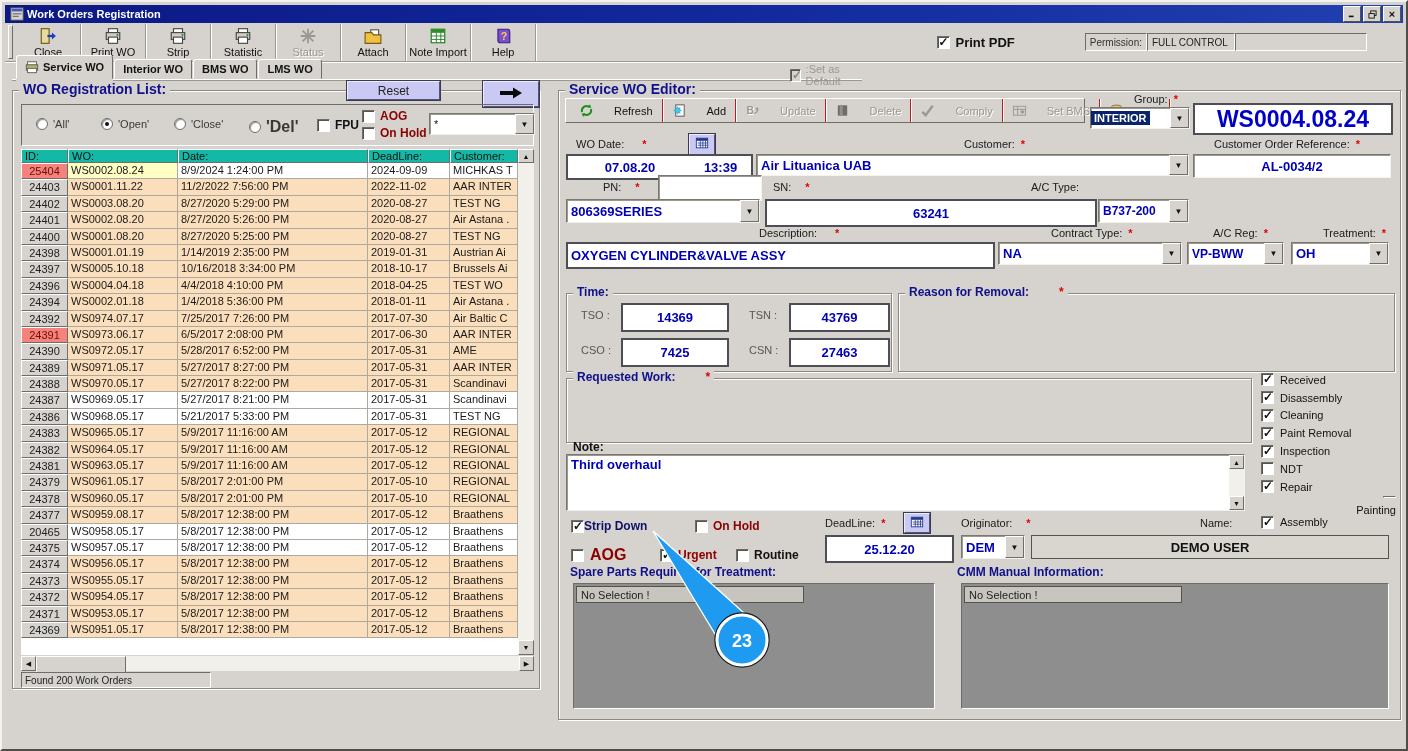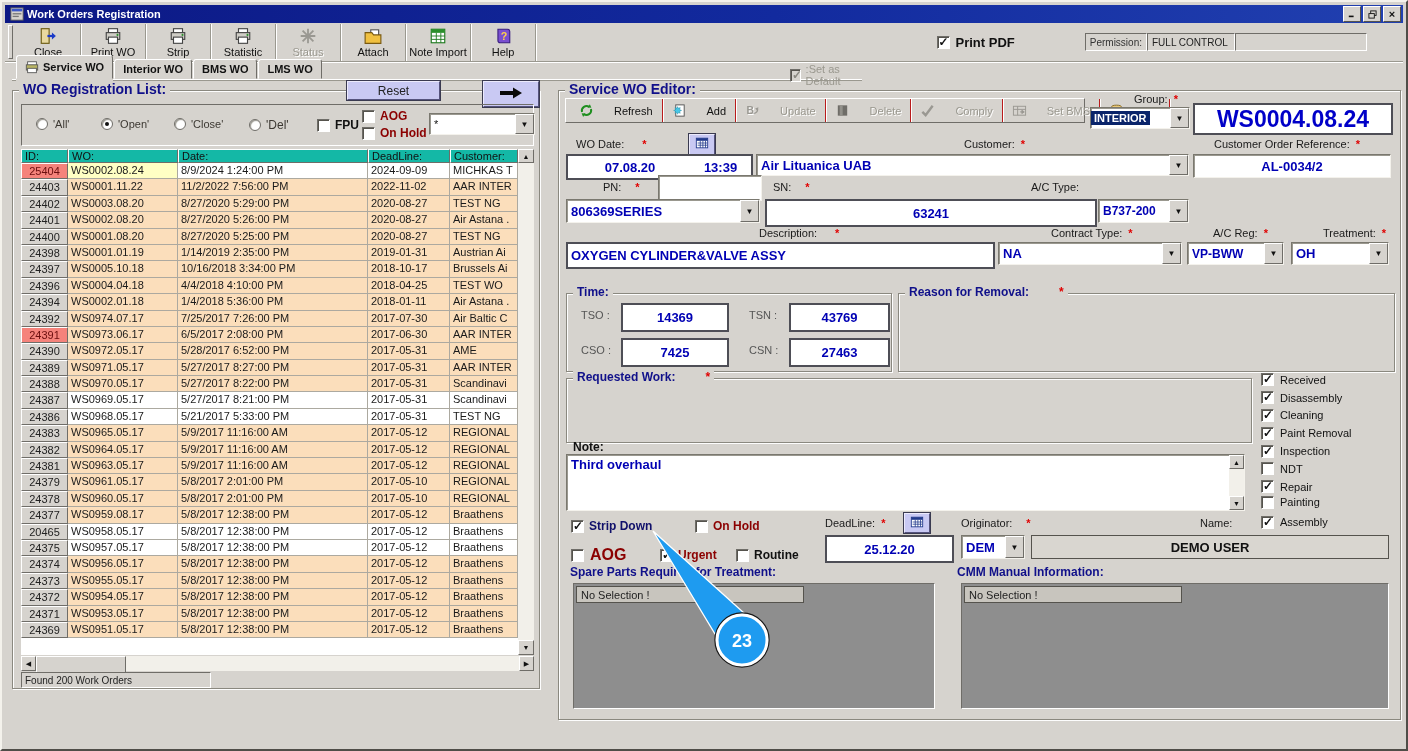--- a/index.html
+++ b/index.html
@@ -228,21 +228,21 @@
           <label class="abs" style="left: 79px; top: 13px; display: flex; gap: 5px; align-items: center;">
             <span class="radio sel"></span>
             <span style="font-size: 11px; color: rgb(60, 56, 50);">'Open'</span>
           </label>
           <label class="abs" style="left: 152px; top: 13px; display: flex; gap: 5px; align-items: center;">
             <span class="radio"></span>
             <span style="font-size: 11px; color: rgb(60, 56, 50);">'Close'</span>
           </label>
           <label class="abs" style="left: 227px; top: 13px; display: flex; gap: 5px; align-items: center;">
             <span class="radio"></span>
-            <span style="font-size: 12px; color: rgb(60, 56, 50);">'Del'</span>
+            <span style="font-size: 16px; color: rgb(60, 56, 50); font-weight: bold;">'Del'</span>
           </label>
         </div>
       <label class="abs" style="left:295px;top:13px;display:flex;gap:5px;align-items:center;">
         <span class="cb"></span>
         <span style="font-size:12px;font-weight:bold;color:#111;">FPU</span>
       </label>
       <label class="abs" style="left:340px;top:4px;display:flex;gap:5px;align-items:center;">
         <span class="cb"></span>
         <span class="darkred" style="font-size:12px;font-weight:bold;">AOG</span>
       </label>
@@ -708,40 +708,40 @@
           <span style="font-size: 11px; color: rgb(17, 17, 17);">Inspection</span>
         </label>
         <label style="display: flex; gap: 6px; align-items: center; height: 17.8px;">
           <span class="cb"></span>
           <span style="font-size: 11px; color: rgb(17, 17, 17);">NDT</span>
         </label>
         <label style="display: flex; gap: 6px; align-items: center; height: 17.8px;">
           <span class="cb ck"></span>
           <span style="font-size: 11px; color: rgb(17, 17, 17);">Repair</span>
         </label>
-        <label style="display: flex; gap: 6px; align-items: flex-start; height: 17.8px;">
+        <label style="display: flex; gap: 6px; align-items: flex-end; height: 17.8px; flex-direction: column;">
           <span class="cb"></span>
           <span style="font-size: 11px; color: rgb(17, 17, 17);">Painting</span>
         </label>
         <label style="display: flex; gap: 6px; align-items: center; height: 17.8px;">
           <span class="cb ck"></span>
           <span style="font-size: 11px; color: rgb(17, 17, 17);">Assembly</span>
         </label>
       </div>
 
     <span class="abs" style="left:14px;top:349px;font-size:12px;font-weight:bold;color:#111;">Note:</span>
     <div class="abs field" style="left:7px;top:363px;width:677px;height:55px;">
       <span class="val" style="position:absolute;left:4px;top:2px;">Third overhaul</span>
       <div class="abs scroll-track" style="right:0;top:0;width:15px;height:100%;">
         <div class="sbtn" style="width:15px;height:14px;">▲</div>
         <div class="abs sbtn" style="bottom:0;width:15px;height:14px;">▼</div>
       </div>
     </div>
 
-    <label class="abs" style="left:12px;top:428px;display:flex;gap:5px;align-items:center;">
+    <label class="abs" style="left:12px;top:428px;display:flex;align-items:center;">
       <span class="cb ck"></span>
       <span style="font-size:12px;font-weight:bold;color:#10106a;">Strip Down</span>
     </label>
     <label class="abs" style="left:136px;top:428px;display:flex;gap:5px;align-items:center;">
       <span class="cb"></span>
       <span class="darkred" style="font-size:12px;font-weight:bold;">On Hold</span>
     </label>
     <label class="abs" style="left:12px;top:455px;display:flex;gap:6px;align-items:center;">
       <span class="cb"></span>
       <span class="darkred" style="font-size:16px;font-weight:bold;">AOG</span>

